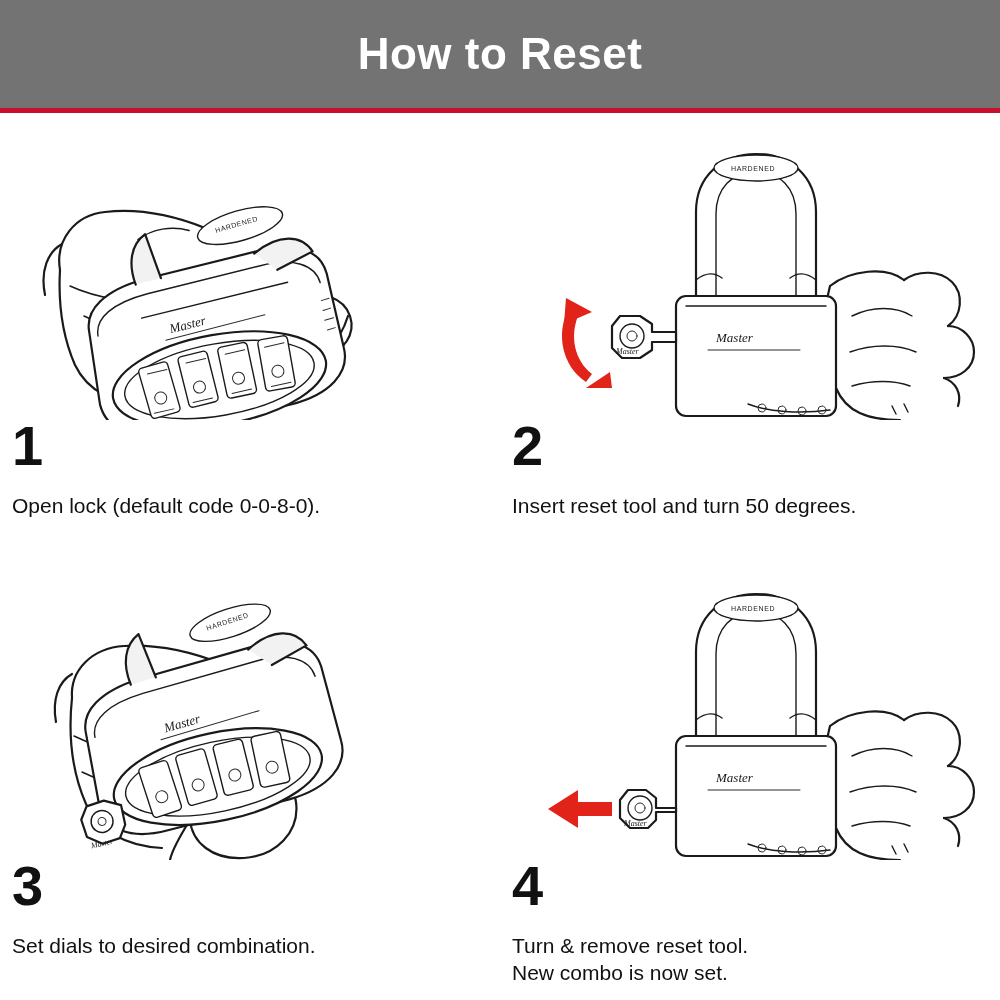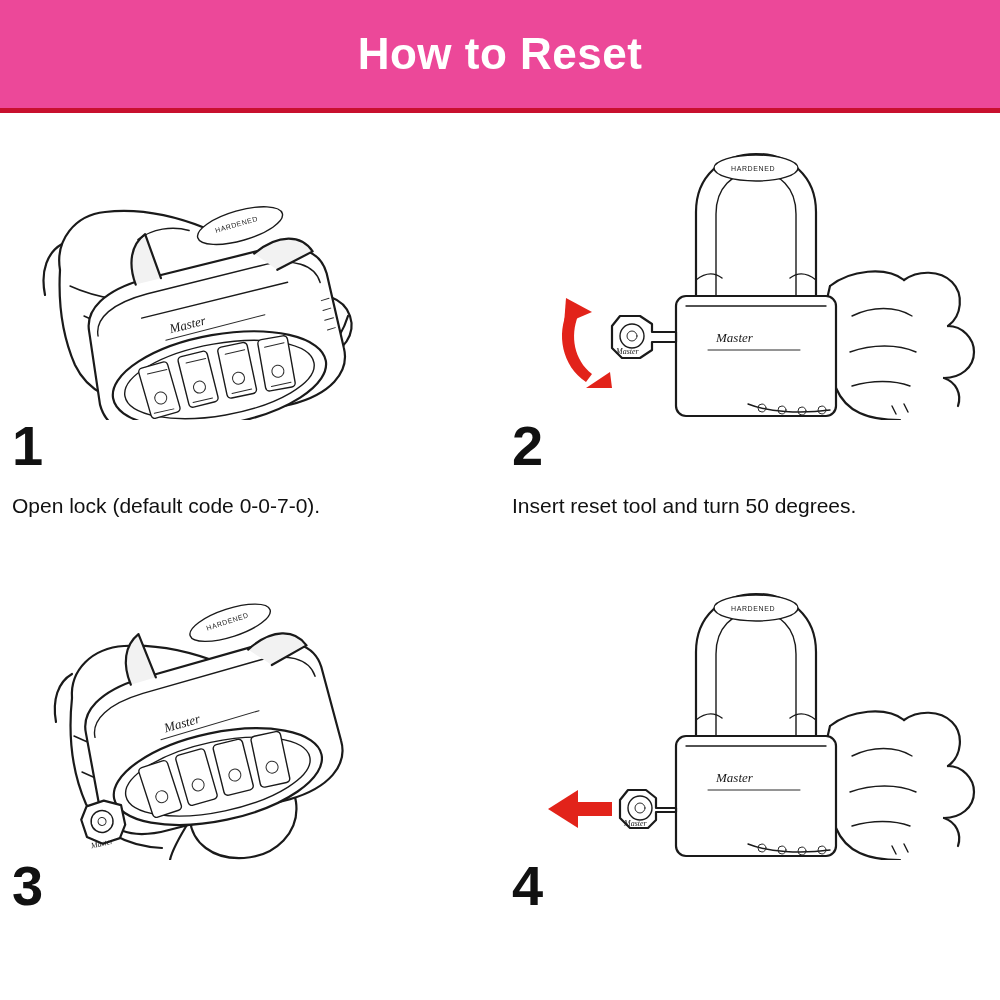--- a/index.html
+++ b/index.html
@@ -14,21 +14,21 @@
     width: 1000px; height: 1000px;
     overflow: hidden;
     background: #ffffff;
   }
 
   
   .header {
     position: absolute;
     left: 0; top: 0;
     width: 1000px; height: 108px;
-    background: #ec4899;
+    background: #737373;
     display: flex;
     align-items: center;
     justify-content: center;
   }
   .header-title {
     color: #ffffff;
     font-size: 44px;
     font-weight: bold;
     letter-spacing: 0.5px;
     font-family: "Liberation Sans", sans-serif;
@@ -156,21 +156,21 @@
               <circle class="ln-hair" cx="275" cy="262" r="6"></circle>
               <path class="ln-hair" d="M146,242 L166,241 M186,238 L206,237 M226,236 L246,235 M266,236 L286,235"></path>
               <path class="ln-hair" d="M146,282 L166,281 M186,278 L206,277 M226,276 L246,275 M266,276 L286,275"></path>
             </g>
 
             <path class="ln-hair" d="M330,200 L338,199 M330,210 L338,209 M330,220 L339,219 M331,230 L339,229"></path>
           </g>
         </svg>
       </div>
       <div class="step-num">1</div>
-      <div class="step-caption">Open lock (default code 0-0-7-0).</div>
+      <div class="step-caption">Open lock (default code 0-0-8-0).</div>
     </div>
 
     <div class="step step-2">
       <div class="illus">
         <svg width="500" height="300" viewBox="0 0 500 300" xmlns="http://www.w3.org/2000/svg">
 
           <path class="ln" d="M330,166 C350,150 386,146 404,160"></path>
           <path class="ln" d="M404,160 C418,150 440,150 452,162 C464,174 462,196 448,206"></path>
           <path class="ln" d="M448,206 C462,206 474,218 474,232 C474,248 460,258 444,258"></path>
           <path class="ln" d="M444,258 C456,262 462,274 458,286"></path>
@@ -252,20 +252,21 @@
 
           <g transform="rotate(-12 110 270)">
             <path class="ln fill-white" d="M126,248 L110,240 L92,242 L84,254 L86,272 L100,282 L118,280 L126,268 Z"></path>
             <circle class="ln-thin fill-white" cx="104" cy="260" r="11"></circle>
             <circle class="ln-hair" cx="104" cy="260" r="4"></circle>
             <text class="txt-brand-sm" x="88" y="284">Master</text>
           </g>
         </svg>
       </div>
       <div class="step-num">3</div>
+      <div class="step-caption">Set dials to desired combination.</div>
     </div>
 
     <div class="step step-4">
       <div class="illus">
         <svg width="500" height="300" viewBox="0 0 500 300" xmlns="http://www.w3.org/2000/svg">
 
           <path class="ln" d="M330,166 C350,150 386,146 404,160"></path>
           <path class="ln" d="M404,160 C418,150 440,150 452,162 C464,174 462,196 448,206"></path>
           <path class="ln" d="M448,206 C462,206 474,218 474,232 C474,248 460,258 444,258"></path>
           <path class="ln" d="M444,258 C456,262 462,274 458,286"></path>
@@ -296,16 +297,18 @@
           <circle class="ln-hair" cx="140" cy="248" r="5"></circle>
           <text class="txt-brand-sm" x="124" y="266">Master</text>
 
           <g>
             <rect class="arrow-red" x="72" y="242" width="40" height="14"></rect>
             <polygon class="arrow-red" points="48,249 78,230 78,268"></polygon>
           </g>
         </svg>
       </div>
       <div class="step-num">4</div>
+      <div class="step-caption">Turn &amp; remove reset tool.
+New combo is now set.</div>
     </div>
 
   </div>
 </div>
 
 </body></html>

